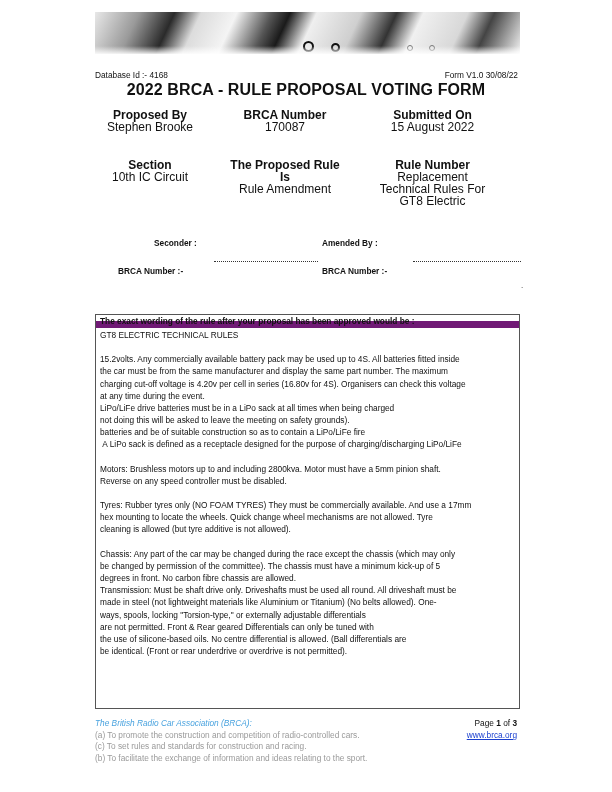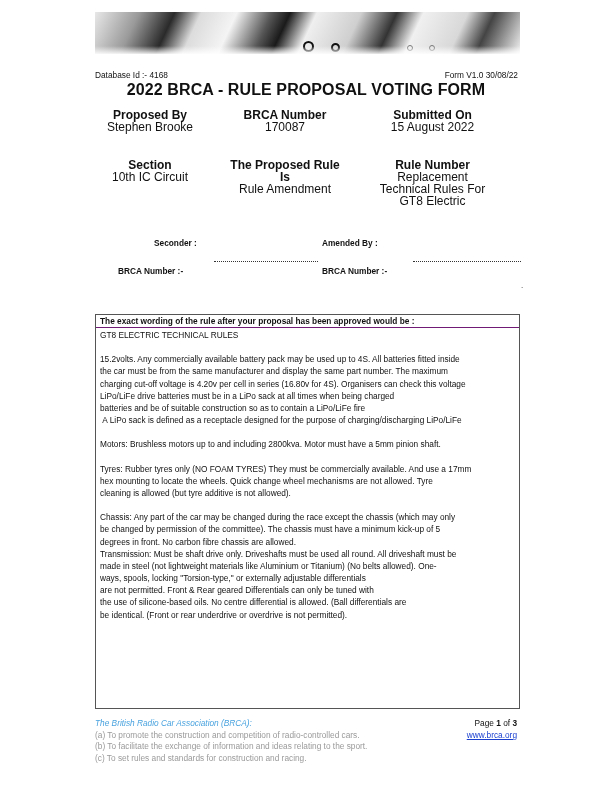--- a/index.html
+++ b/index.html
@@ -53,21 +53,21 @@
     .dots { position: absolute; border-top: 1px dotted #333; height: 1px; }
     .dots-1 { left: 214px; top: 261px; width: 104px; }
     .dots-2 { left: 413px; top: 261px; width: 108px; }
     .stray-dot { position: absolute; left: 521px; top: 281px; font-size: 8px; }
 
     .rule-box {
       position: absolute; left: 95px; top: 314px; width: 425px; height: 395px;
       border: 1px solid #555;
     }
     .rule-header {
-      height: 13px; border-bottom: 1px solid #701a75; padding-left: 4px;
+      height: 13px; border-bottom: 7px solid #701a75; padding-left: 4px;
       font-weight: bold; font-size: 8.3px; line-height: 12px;
     }
     .rule-body { padding: 1px 4px; font-size: 8.3px; line-height: 12.15px; }
     .rule-body p { white-space: pre-wrap; }
     .rule-body .gap { height: 12.15px; }
 
     .footer-org { position: absolute; left: 95px; top: 718px; color: #4aa3df; font-style: italic; font-size: 8.3px; }
     .footer-aims { position: absolute; left: 95px; top: 730px; color: #9a9a9a; font-size: 8.3px; line-height: 11.4px; }
     .footer-aims li { list-style: none; }
     .footer-aims .last-dot { color: #111; }
@@ -127,42 +127,45 @@
 <div class="stray-dot">.</div>
 
 <div class="rule-box">
   <div class="rule-header">The exact wording of the rule after your proposal has been approved would be :</div>
   <div class="rule-body" id="rule-body">
       <p>GT8 ELECTRIC TECHNICAL RULES</p>
       <p class="gap"></p>
       <p>15.2volts. Any commercially available battery pack may be used up to 4S. All batteries fitted inside</p>
       <p>the car must be from the same manufacturer and display the same part number. The maximum</p>
       <p>charging cut-off voltage is 4.20v per cell in series (16.80v for 4S). Organisers can check this voltage</p>
+      <p>at any time during the event.</p>
       <p>LiPo/LiFe drive batteries must be in a LiPo sack at all times when being charged</p>
+      <p>not doing this will be asked to leave the meeting on safety grounds).</p>
       <p>batteries and be of suitable construction so as to contain a LiPo/LiFe fire</p>
       <p> A LiPo sack is defined as a receptacle designed for the purpose of charging/discharging LiPo/LiFe</p>
       <p class="gap"></p>
       <p>Motors: Brushless motors up to and including 2800kva. Motor must have a 5mm pinion shaft.</p>
+      <p>Reverse on any speed controller must be disabled.</p>
       <p class="gap"></p>
       <p>Tyres: Rubber tyres only (NO FOAM TYRES) They must be commercially available. And use a 17mm</p>
       <p>hex mounting to locate the wheels. Quick change wheel mechanisms are not allowed. Tyre</p>
       <p>cleaning is allowed (but tyre additive is not allowed).</p>
       <p class="gap"></p>
       <p>Chassis: Any part of the car may be changed during the race except the chassis (which may only</p>
       <p>be changed by permission of the committee). The chassis must have a minimum kick-up of 5</p>
       <p>degrees in front. No carbon fibre chassis are allowed.</p>
       <p>Transmission: Must be shaft drive only. Driveshafts must be used all round. All driveshaft must be</p>
       <p>made in steel (not lightweight materials like Aluminium or Titanium) (No belts allowed). One-</p>
       <p>ways, spools, locking "Torsion-type," or externally adjustable differentials</p>
       <p>are not permitted. Front &amp; Rear geared Differentials can only be tuned with</p>
       <p>the use of silicone-based oils. No centre differential is allowed. (Ball differentials are</p>
       <p>be identical. (Front or rear underdrive or overdrive is not permitted).</p>
     </div>
 </div>
 
 <div class="footer-org">The British Radio Car Association (BRCA):</div>
 <ul class="footer-aims">
   <li>(a) To promote the construction and competition of radio-controlled cars.</li>
+  <li>(c) To set rules and standards for construction and racing.</li>
   <li>(b) To facilitate the exchange of information and ideas relating to the sport.</li>
-  <li>(c) To set rules and standards for construction and racing.</li>
 </ul>
 <div class="page-num"><span>Page </span><b>1</b><span> of </span><b>3</b></div>
 <a class="site-link">www.brca.org</a>
 
 </body></html>

